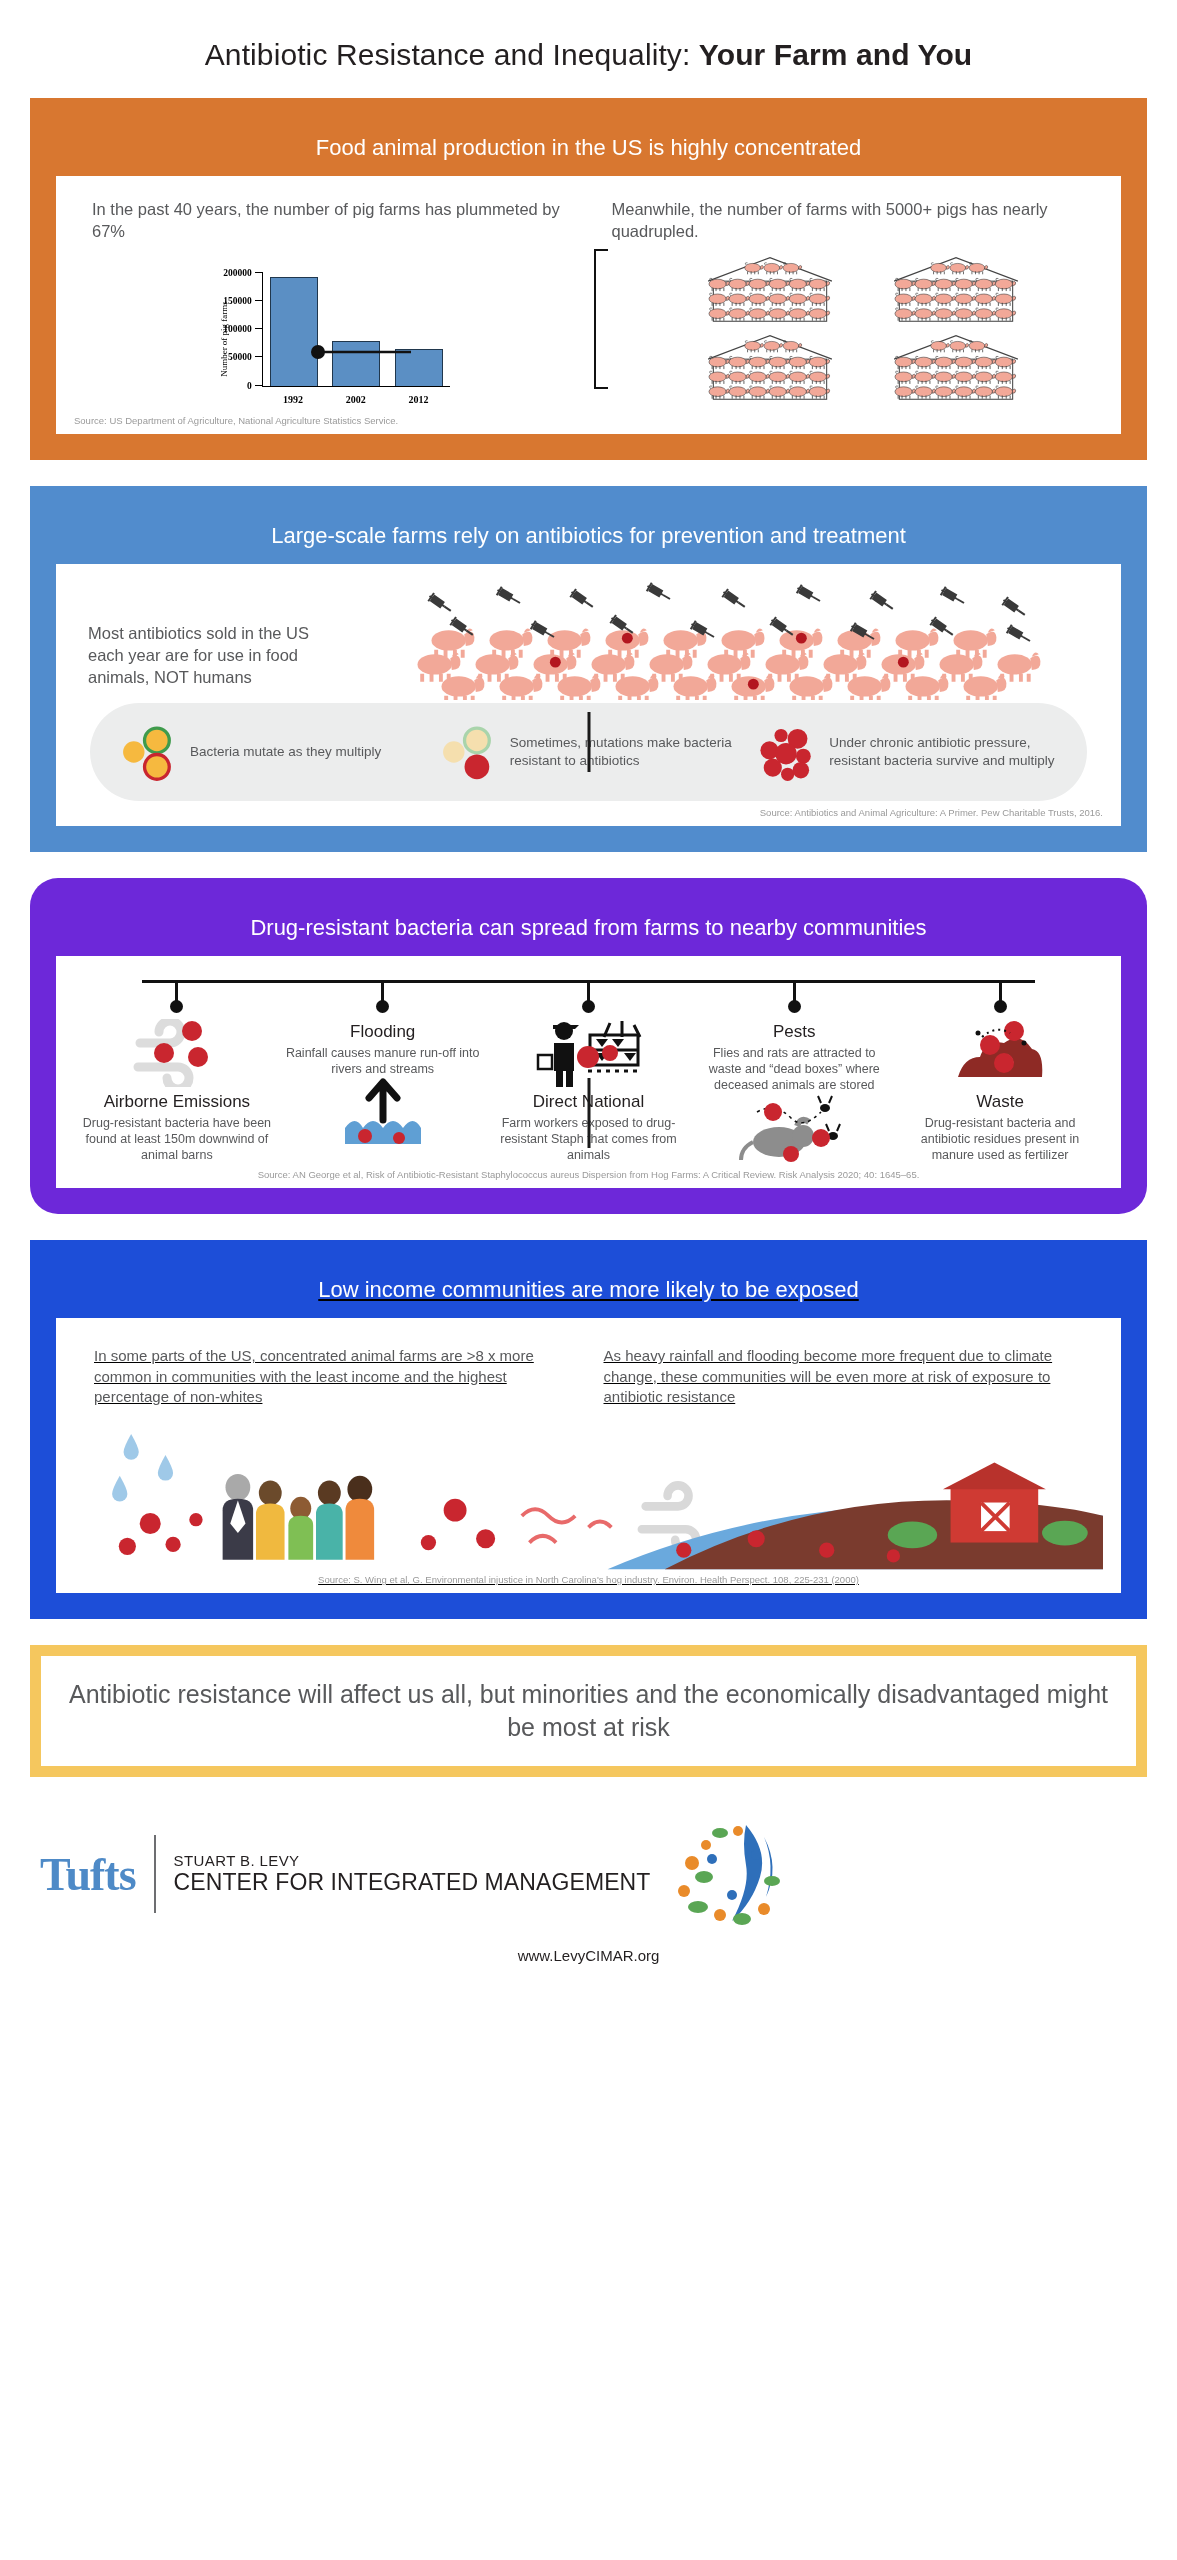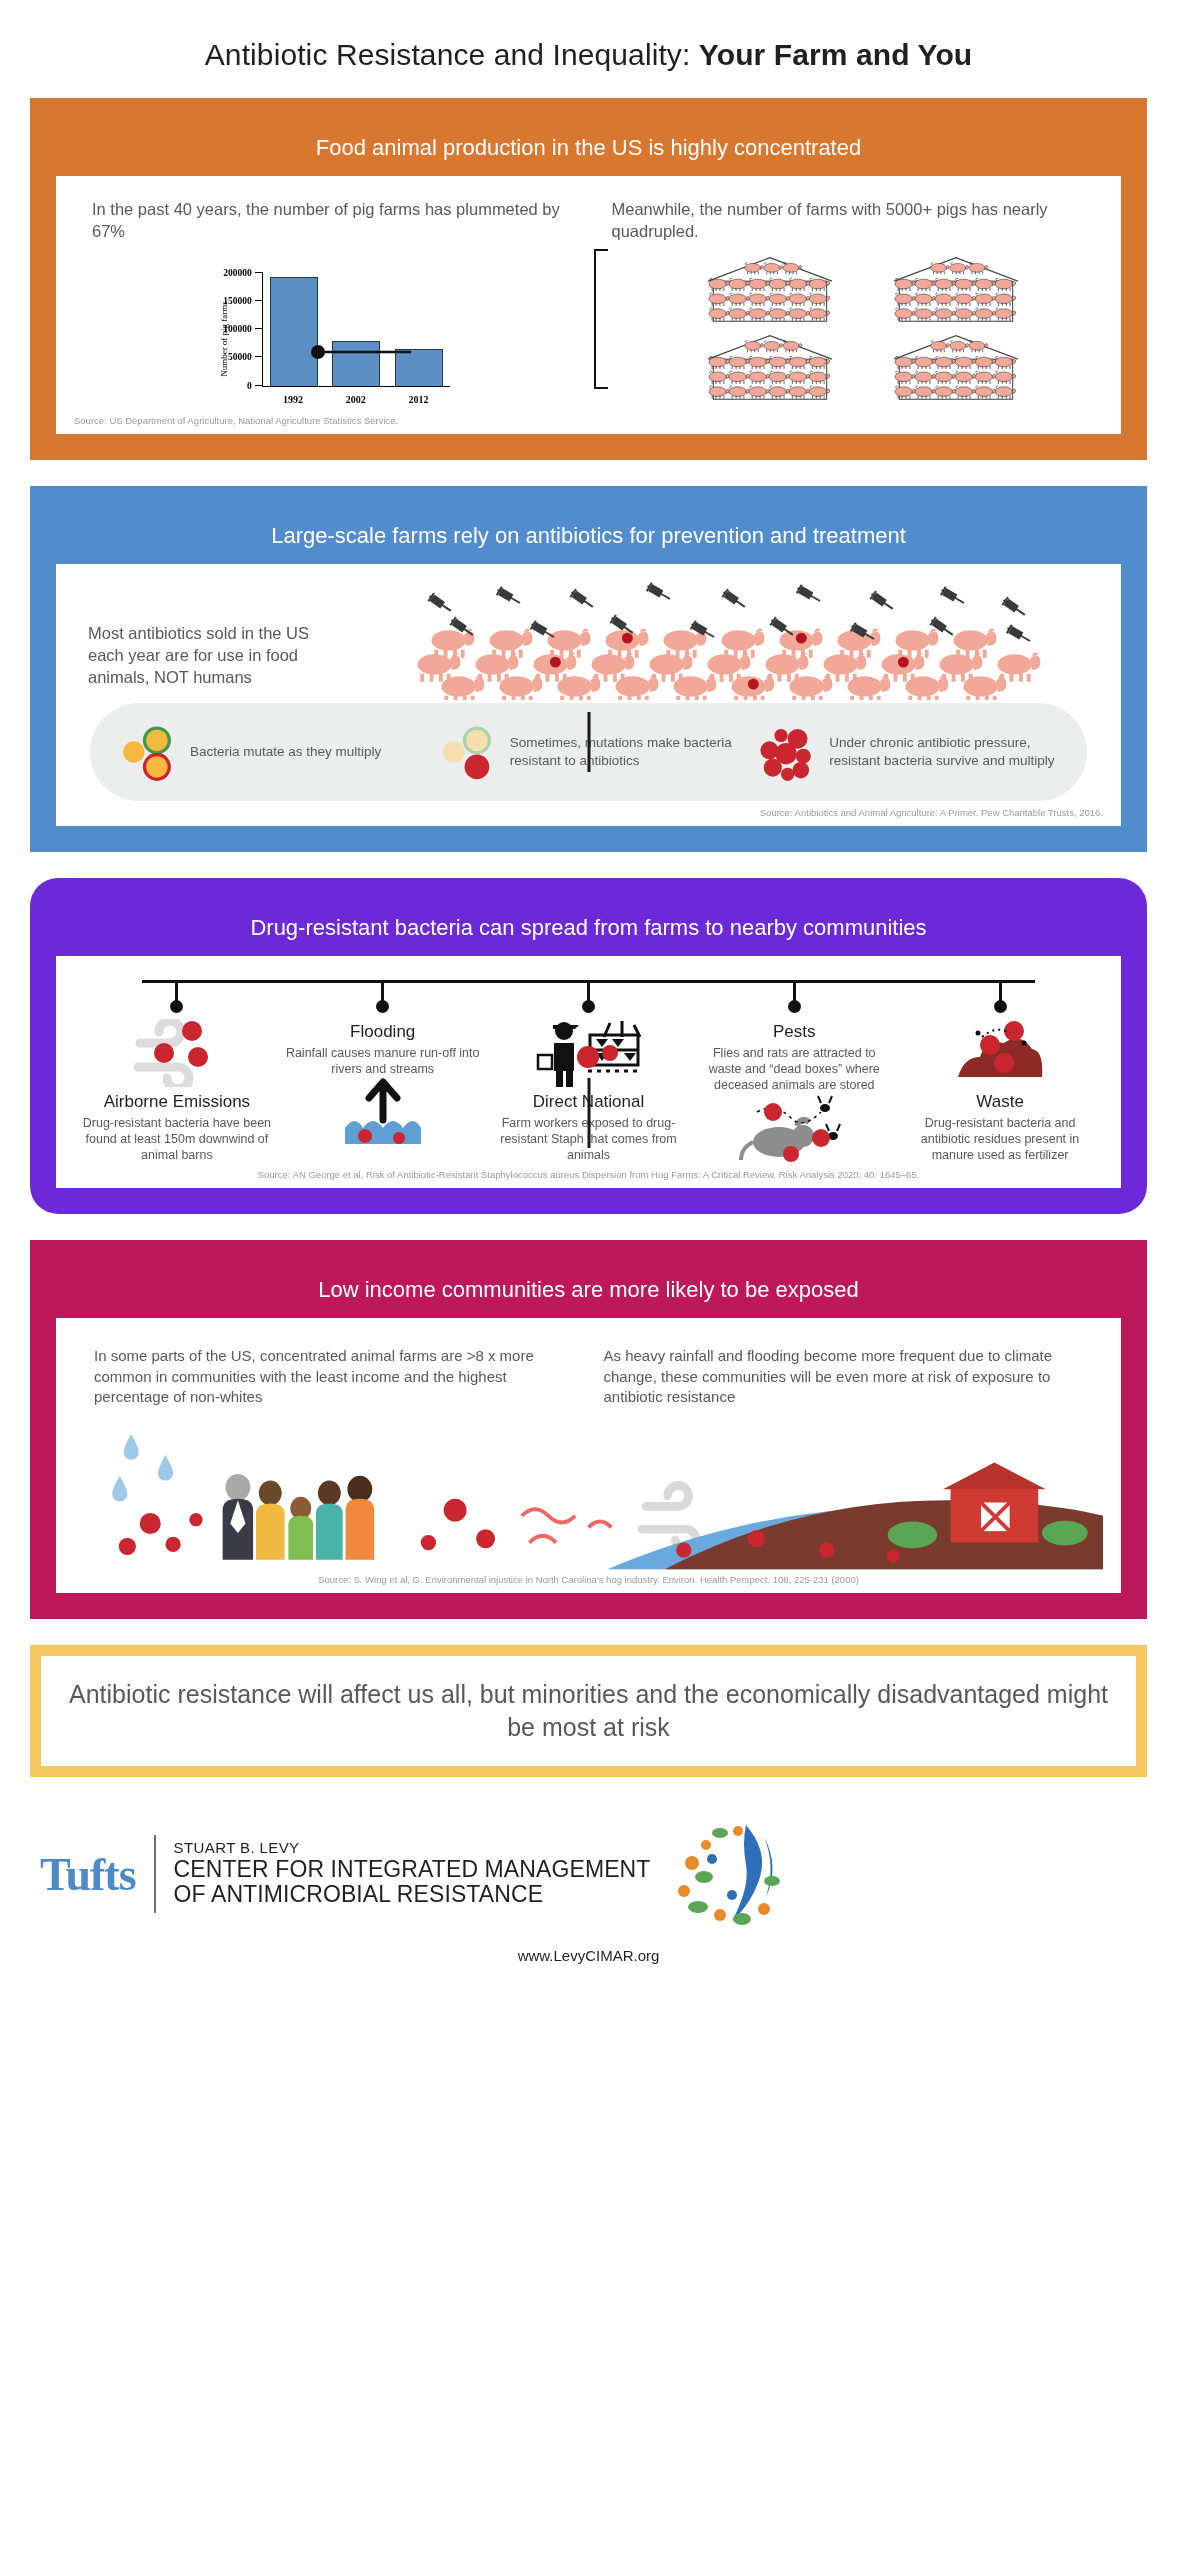--- a/index.html
+++ b/index.html
@@ -40,21 +40,21 @@
     line-height: 1.1;
   }
   .section-body {
     background: #ffffff;
     position: relative;
     padding: 16px 18px 8px 18px;
   }
   .sec-orange { background: #d87730; }
   .sec-blue   { background: #518ccd; }
   .sec-green  { background: #6d28d9; border-radius: 28px; }
-  .sec-navy   { background: #be185d; }
+  .sec-navy   { background: #1d4ed8; text-decoration: underline; }
 
   .source {
     font-size: 9.5px;
     color: #9a9a9a;
     margin-top: 6px;
   }
   .source.right { text-align: right; }
   .source.center { text-align: center; }
 
   
@@ -1447,21 +1447,20 @@
   <div class="conclusion-outer">
     <div class="conclusion-inner">Antibiotic resistance will affect us all, but minorities and the economically disadvantaged might be most at risk</div>
   </div>
 
   <div class="footer">
     <div class="tufts-word">Tufts</div>
     <div class="footer-divider"></div>
     <div class="footer-names">
       <div class="f-line1">STUART B. LEVY</div>
       <div class="f-line2">CENTER FOR INTEGRATED MANAGEMENT</div>
-      <div class="f-line3">OF ANTIMICROBIAL RESISTANCE</div>
     </div>
     <svg width="120" height="110" viewBox="0 0 120 110">
       <g fill="#2e6fba">
         <path d="M78 6 q22 26 14 52 q-8 26-28 44 q18-34 14-56 q-4-22 0-40z"></path>
         <path d="M96 18 q16 30 2 60 q10-32-2-60z"></path>
       </g>
       <g fill="#e98b2a">
         <circle cx="24" cy="44" r="7"></circle>
           <circle cx="38" cy="26" r="5"></circle>
         <circle cx="16" cy="72" r="6"></circle>

